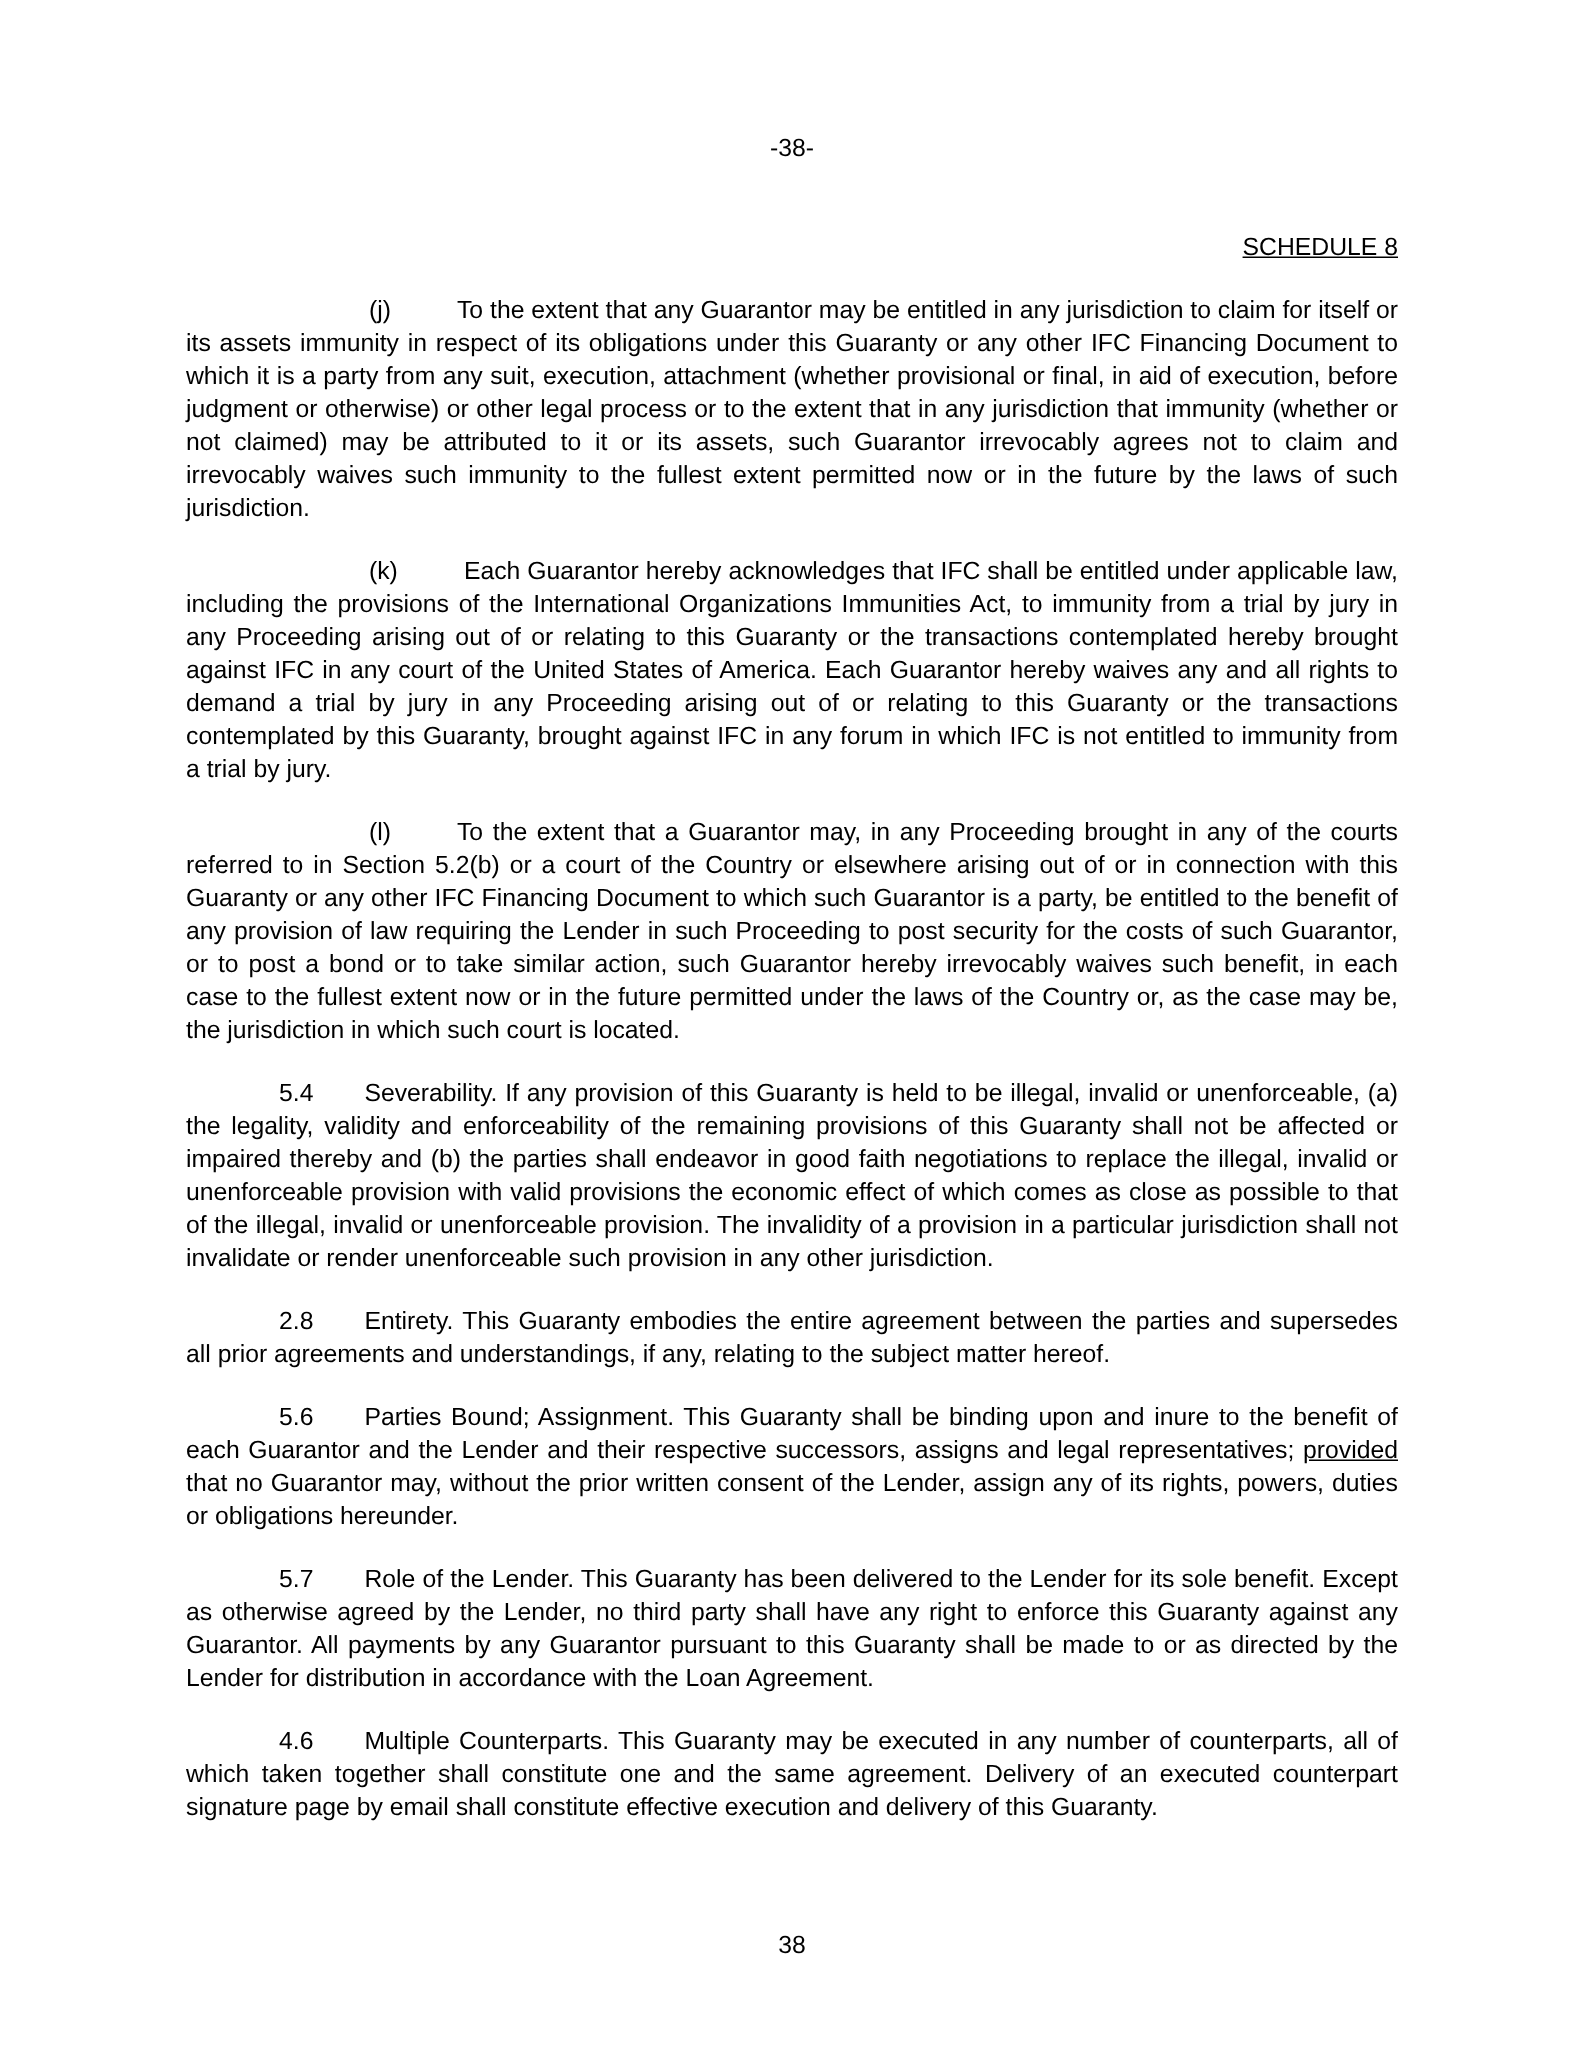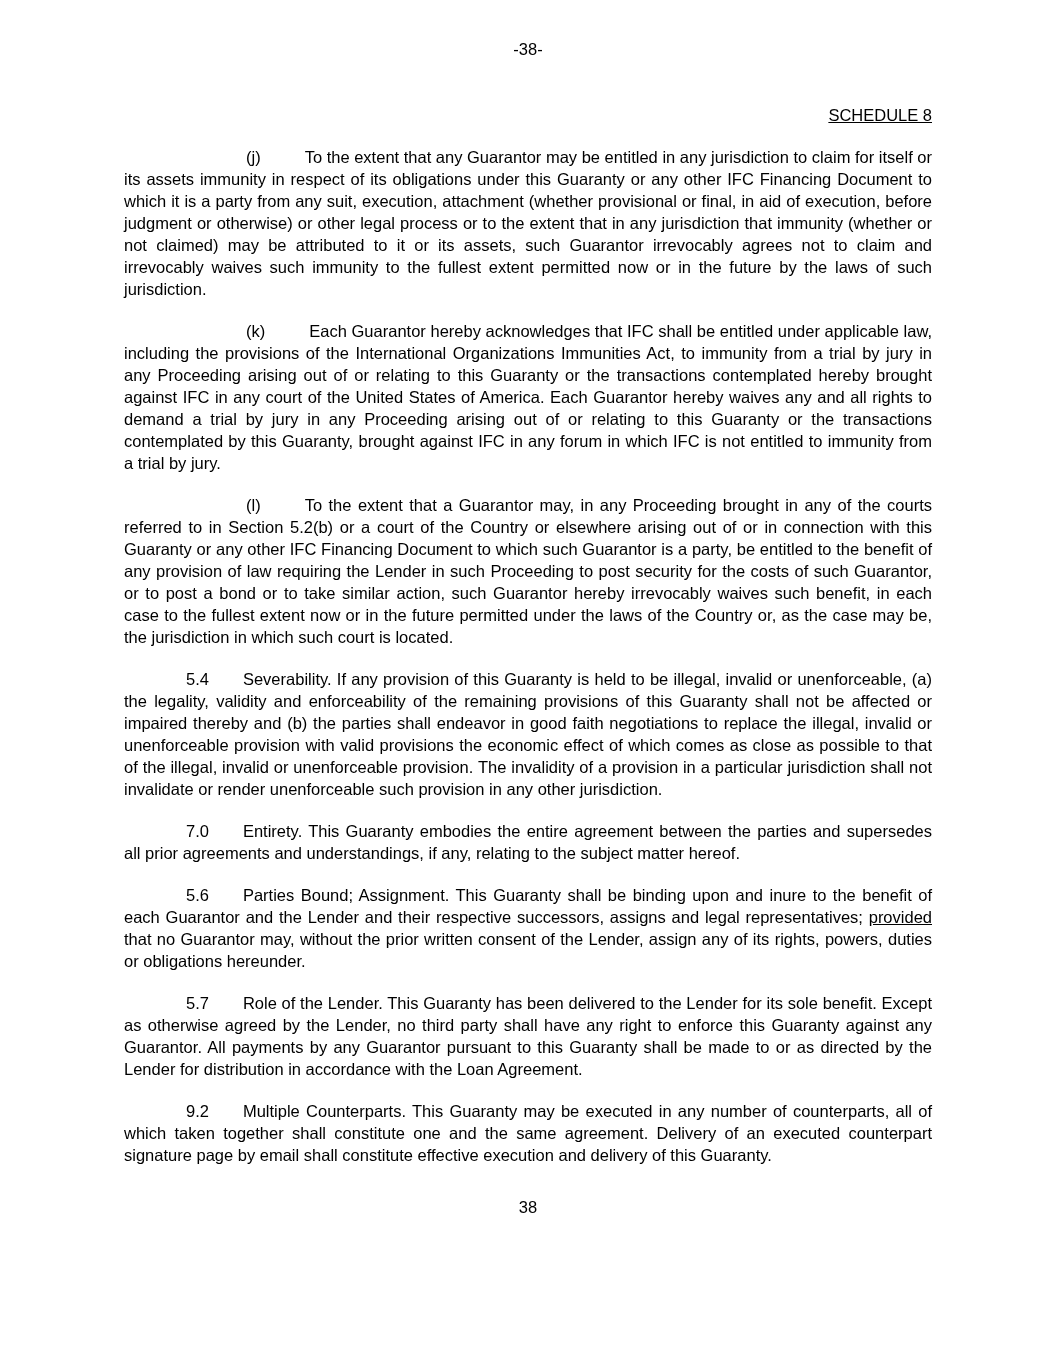--- a/index.html
+++ b/index.html
@@ -12,21 +12,21 @@
     height: 1365px;
     font-family: "Liberation Sans", sans-serif;
     color: #000000;
     position: relative;
     overflow: hidden;
   }
   .page {
     box-sizing: border-box;
     width: 1055px;
     height: 1365px;
-    padding: 38px 123px 0 124px;
+    padding: 88px 123px 0 124px;
   }
   .top-page-number {
     text-align: center;
     font-size: 16.5px;
     line-height: 22px;
   }
   .schedule-block {
     margin-top: 44px;
     text-align: right;
     font-size: 16.5px;
@@ -43,21 +43,21 @@
     margin: 20px 0 0 0;
   }
   .body-copy p.first {
   }
   p.sub { text-indent: 122px; }
   p.sec { text-indent: 62px; }
   .gap-sub { display: inline-block; width: 44px; }
   .gap-sec { display: inline-block; width: 34px; }
   .u { text-decoration: underline; }
   .footer-page-number {
-    margin-top: 30px;
+    margin-top: 70px;
     text-align: center;
     font-size: 16.5px;
     line-height: 22px;
   }
 </style>
 </head>
 <body>
 
 <div class="page">
 
@@ -70,25 +70,25 @@
   <div class="body-copy">
 
     <p class="sub first"><span>(j)</span><span class="gap-sub"></span><span>To the extent that any Guarantor may be entitled in any jurisdiction to claim for itself or its assets immunity in respect of its obligations under this Guaranty or any other IFC Financing Document to which it is a party from any suit, execution, attachment (whether provisional or final, in aid of execution, before judgment or otherwise) or other legal process or to the extent that in any jurisdiction that immunity (whether or not claimed) may be attributed to it or its assets, such Guarantor irrevocably agrees not to claim and irrevocably waives such immunity to the fullest extent permitted now or in the future by the laws of such jurisdiction.</span></p>
 
     <p class="sub"><span>(k)</span><span class="gap-sub"></span><span>Each Guarantor hereby acknowledges that IFC shall be entitled under applicable law, including the provisions of the International Organizations Immunities Act, to immunity from a trial by jury in any Proceeding arising out of or relating to this Guaranty or the transactions contemplated hereby brought against IFC in any court of the United States of America. Each Guarantor hereby waives any and all rights to demand a trial by jury in any Proceeding arising out of or relating to this Guaranty or the transactions contemplated by this Guaranty, brought against IFC in any forum in which IFC is not entitled to immunity from a trial by jury.</span></p>
 
     <p class="sub"><span>(l)</span><span class="gap-sub"></span><span>To the extent that a Guarantor may, in any Proceeding brought in any of the courts referred to in Section 5.2(b) or a court of the Country or elsewhere arising out of or in connection with this Guaranty or any other IFC Financing Document to which such Guarantor is a party, be entitled to the benefit of any provision of law requiring the Lender in such Proceeding to post security for the costs of such Guarantor, or to post a bond or to take similar action, such Guarantor hereby irrevocably waives such benefit, in each case to the fullest extent now or in the future permitted under the laws of the Country or, as the case may be, the jurisdiction in which such court is located.</span></p>
 
     <p class="sec"><span>5.4</span><span class="gap-sec"></span><span>Severability. If any provision of this Guaranty is held to be illegal, invalid or unenforceable, (a) the legality, validity and enforceability of the remaining provisions of this Guaranty shall not be affected or impaired thereby and (b) the parties shall endeavor in good faith negotiations to replace the illegal, invalid or unenforceable provision with valid provisions the economic effect of which comes as close as possible to that of the illegal, invalid or unenforceable provision. The invalidity of a provision in a particular jurisdiction shall not invalidate or render unenforceable such provision in any other jurisdiction.</span></p>
 
-    <p class="sec"><span>7.0</span><span class="gap-sec"></span><span>Entirety. This Guaranty embodies the entire agreement between the parties and supersedes all prior agreements and understandings, if any, relating to the subject matter hereof.</span></p>
+    <p class="sec"><span>2.8</span><span class="gap-sec"></span><span>Entirety. This Guaranty embodies the entire agreement between the parties and supersedes all prior agreements and understandings, if any, relating to the subject matter hereof.</span></p>
 
     <p class="sec"><span>5.6</span><span class="gap-sec"></span><span>Parties Bound; Assignment. This Guaranty shall be binding upon and inure to the benefit of each Guarantor and the Lender and their respective successors, assigns and legal representatives; </span><span class="u">provided</span><span> that no Guarantor may, without the prior written consent of the Lender, assign any of its rights, powers, duties or obligations hereunder.</span></p>
 
     <p class="sec"><span>5.7</span><span class="gap-sec"></span><span>Role of the Lender. This Guaranty has been delivered to the Lender for its sole benefit. Except as otherwise agreed by the Lender, no third party shall have any right to enforce this Guaranty against any Guarantor. All payments by any Guarantor pursuant to this Guaranty shall be made to or as directed by the Lender for distribution in accordance with the Loan Agreement.</span></p>
 
-    <p class="sec"><span>9.2</span><span class="gap-sec"></span><span>Multiple Counterparts. This Guaranty may be executed in any number of counterparts, all of which taken together shall constitute one and the same agreement. Delivery of an executed counterpart signature page by email shall constitute effective execution and delivery of this Guaranty.</span></p>
+    <p class="sec"><span>4.6</span><span class="gap-sec"></span><span>Multiple Counterparts. This Guaranty may be executed in any number of counterparts, all of which taken together shall constitute one and the same agreement. Delivery of an executed counterpart signature page by email shall constitute effective execution and delivery of this Guaranty.</span></p>
 
   </div>
 
   <div class="footer-page-number">38</div>
 
 </div>
 
 </body></html>

